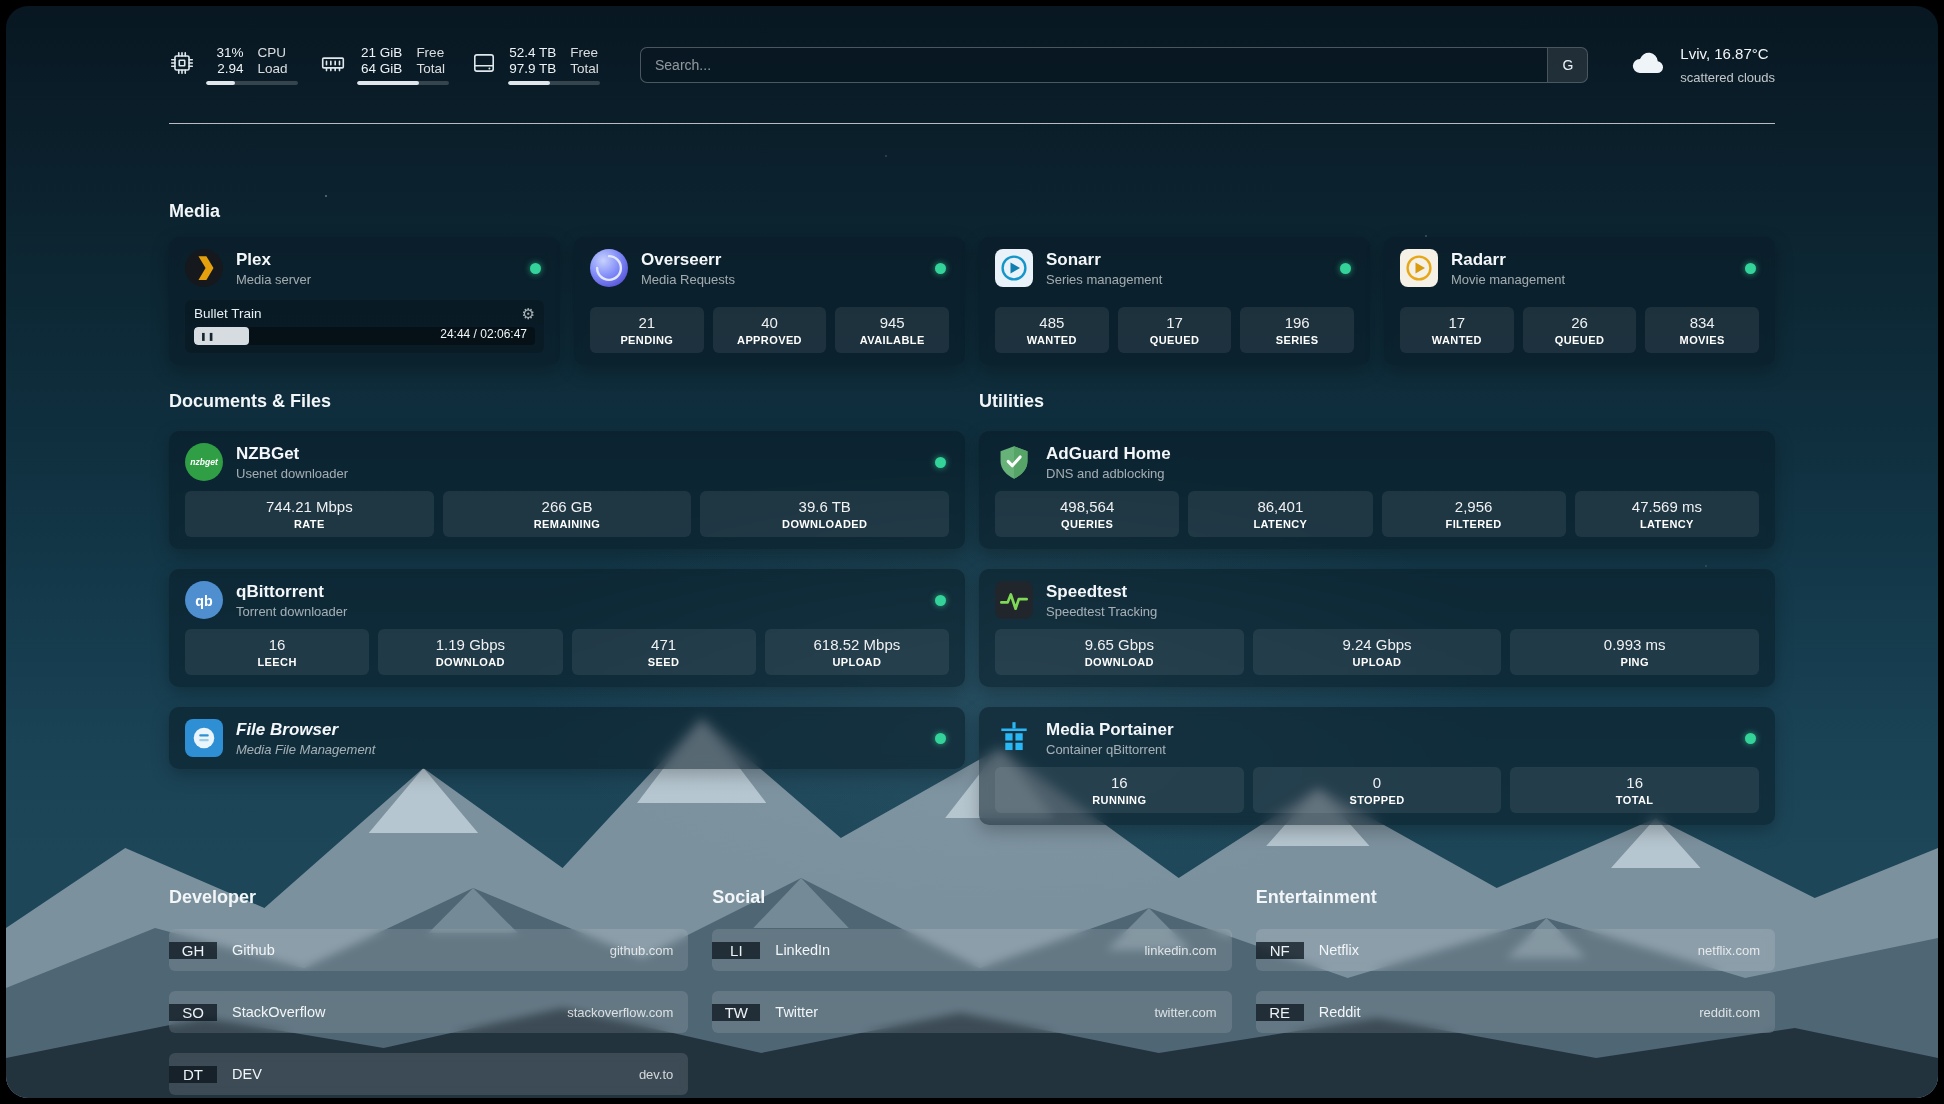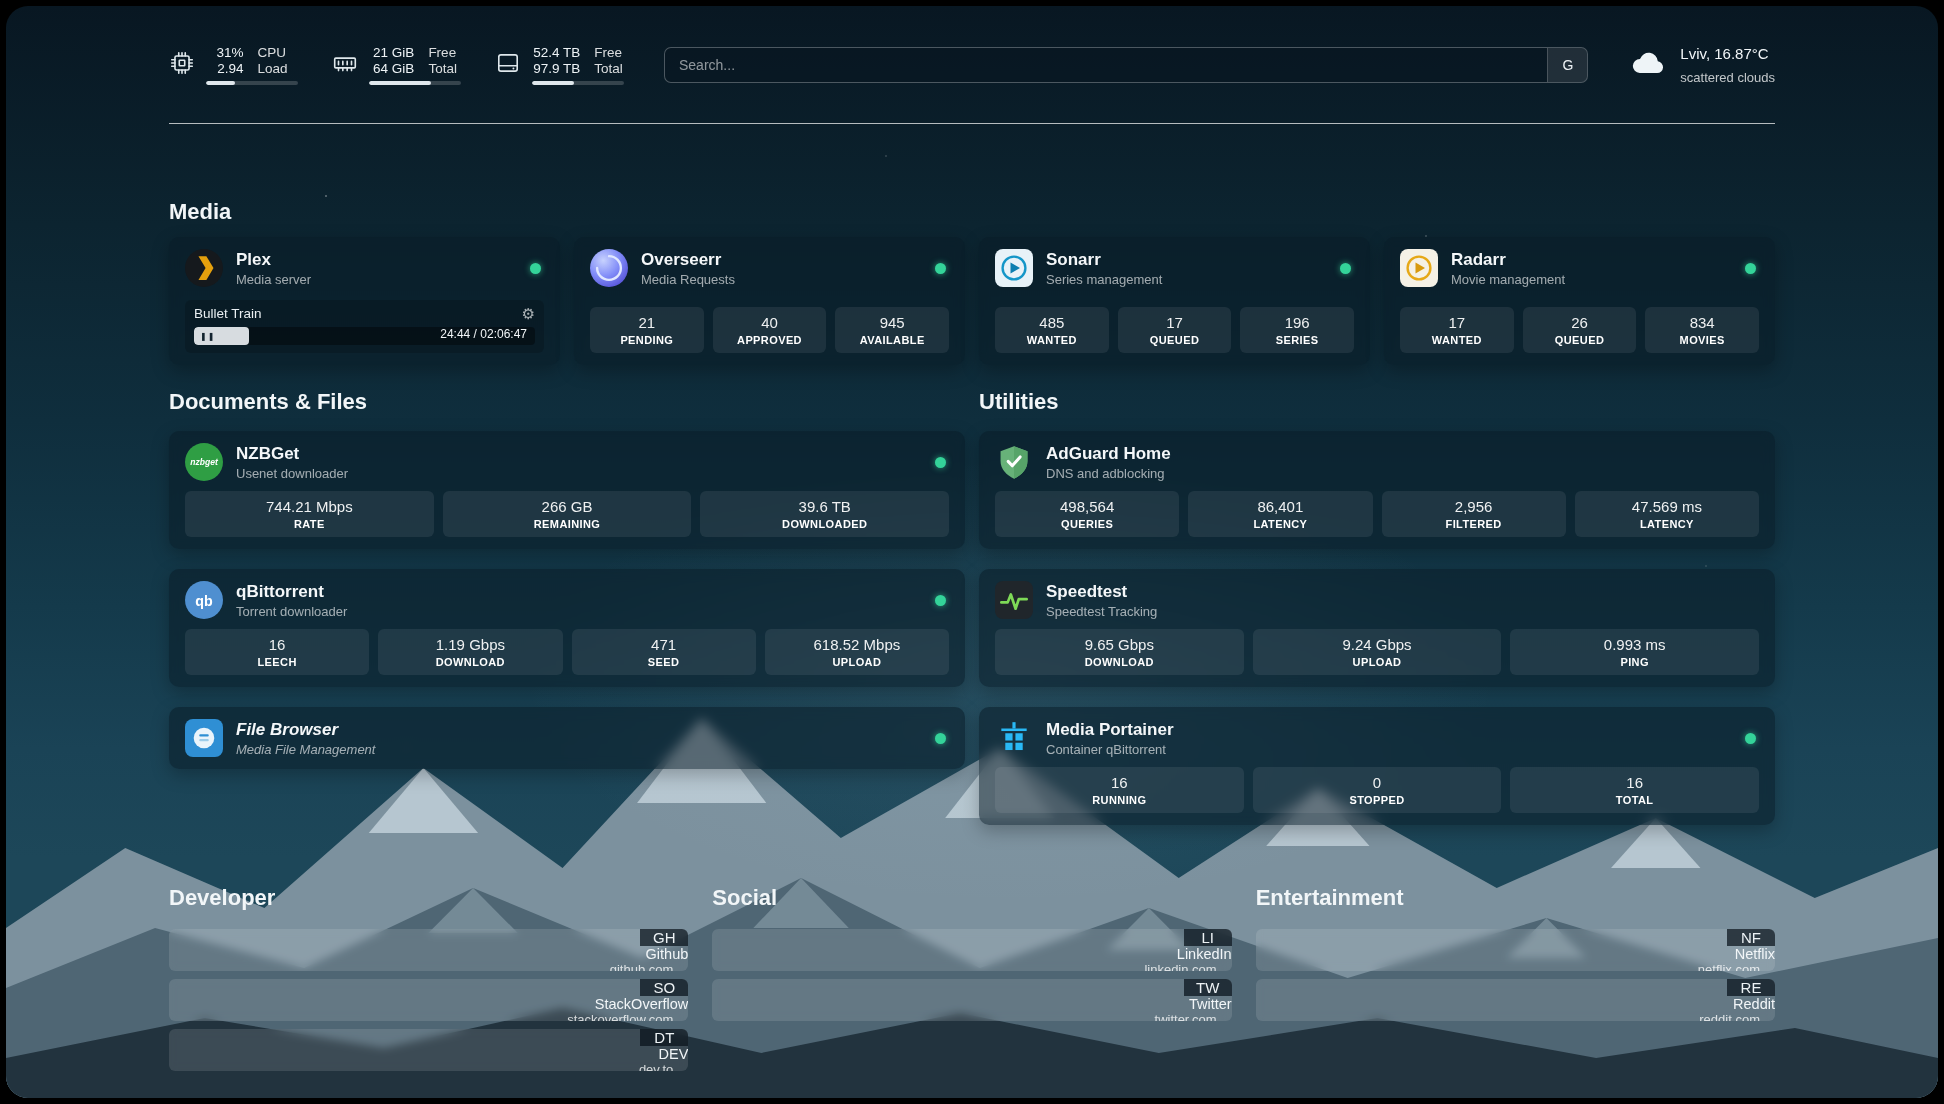--- a/index.html
+++ b/index.html
@@ -18,21 +18,21 @@
       radial-gradient(2px 2px at 1180px 460px, rgba(255,255,255,.3), transparent 70%),
       radial-gradient(1.5px 1.5px at 1700px 560px, rgba(255,255,255,.35), transparent 70%),
       radial-gradient(2px 2px at 400px 740px, rgba(255,255,255,.45), transparent 70%),
       radial-gradient(700px 320px at 52% 62%, rgba(170,205,220,.10), transparent 70%);
   }
   .mountains { position:absolute; left:0; bottom:0; width:100%; height:470px; display:block; }
   .content { position:absolute; inset:0; padding:0 163px; z-index:2; }
 
   
   .topbar { height:118px; display:flex; align-items:center; border-bottom:1px solid rgba(255,255,255,.7); }
-  .res-group { display:flex; gap:34px; align-items:flex-end; }
+  .res-group { display:flex; gap:22px; align-items:flex-end; }
   .res-widget { display:flex; gap:11px; align-items:center; }
   .res-widget svg { flex:none; }
   .res-body { min-width:92px; }
   .res-grid { display:grid; grid-template-columns:auto auto; column-gap:14px; row-gap:1px; font-size:13.5px; color:#eef3f6; }
   .res-val { text-align:right; }
   .res-lab { color:rgba(255,255,255,.85); }
   .meter { margin-top:5px; height:4px; border-radius:2px; background:rgba(255,255,255,.18); overflow:hidden; }
   .meter-fill { height:100%; background:#dfe7ec; border-radius:2px; }
 
   .search { flex:1; display:flex; align-items:stretch; height:36px; margin:0 40px;
@@ -40,21 +40,21 @@
   .search input { flex:1; background:transparent; border:none; outline:none; color:#eef3f6; font-size:14px; padding:0 14px; font-family:"Liberation Sans",sans-serif; }
   .search input::placeholder { color:rgba(255,255,255,.55); }
   .search-provider { width:40px; border:none; border-left:1px solid rgba(255,255,255,.18); background:rgba(255,255,255,.10);
     color:#eef3f6; font-size:14px; cursor:pointer; font-family:"Liberation Sans",sans-serif; }
 
   .weather { display:flex; align-items:center; gap:12px; }
   .weather-l1 { font-size:15px; color:#f2f6f8; }
   .weather-l2 { font-size:13px; color:rgba(255,255,255,.75); margin-top:8px; }
 
   
-  .section-title { font-size:22px; line-height:27px; font-weight:600; color:#f2f6f8; }
+  .section-title { font-size:18px; line-height:27px; font-weight:600; color:#f2f6f8; }
   .section-media { margin-top:74px; }
   .section-media .section-title { margin-bottom:12px; }
   .card-row { display:flex; gap:14px; }
   .card-row > .card { flex:1; }
 
   .card { background:rgba(10,28,38,.55); border-radius:10px; padding:12px 16px;
     box-shadow:0 6px 18px rgba(0,0,0,.25); backdrop-filter:blur(6px);
     display:flex; flex-direction:column; justify-content:space-between; }
   .card.h128 { height:128px; } .card.h118 { height:118px; } .card.h62 { height:62px; justify-content:flex-end;font-style:italic; }
 
@@ -83,22 +83,22 @@
   .two-col { display:flex; gap:14px; margin-top:23px; }
   .col { flex:1; min-width:0; }
   .col .section-title { margin-bottom:16px; }
   .col .card { margin-bottom:20px; }
   .col .card:last-child { margin-bottom:0; }
 
   
   .bookmarks { display:flex; gap:24px; margin-top:59px; }
   .bm-col { flex:1; min-width:0; }
   .bm-col .section-title { margin-bottom:18px; }
-  .bm-row { display:flex; align-items:flex-end; height:42px; border-radius:6px; overflow:hidden;
-    background:rgba(255,255,255,.12); margin-bottom:8px; cursor:pointer; backdrop-filter:blur(4px);flex-direction:column; }
+  .bm-row { display:flex; align-items:center; height:42px; border-radius:6px; overflow:hidden;
+    background:rgba(255,255,255,.12); margin-bottom:20px; cursor:pointer; backdrop-filter:blur(4px); }
   .bm-abbr { width:48px; flex:none; background:rgba(8,18,26,.72); display:flex; align-items:center; justify-content:center;
     font-size:15px; color:#edf2f5; }
   .bm-name { flex:1; display:flex; align-items:center; padding-left:15px; font-size:14.5px; color:#f2f6f8; }
   .bm-url { display:flex; align-items:center; padding-right:15px; font-size:13px; color:rgba(255,255,255,.78); }
 </style>
 </head>
 <body>
 
 <div class="screen">
   <svg class="mountains" viewBox="0 0 1944 470" preserveAspectRatio="none">

